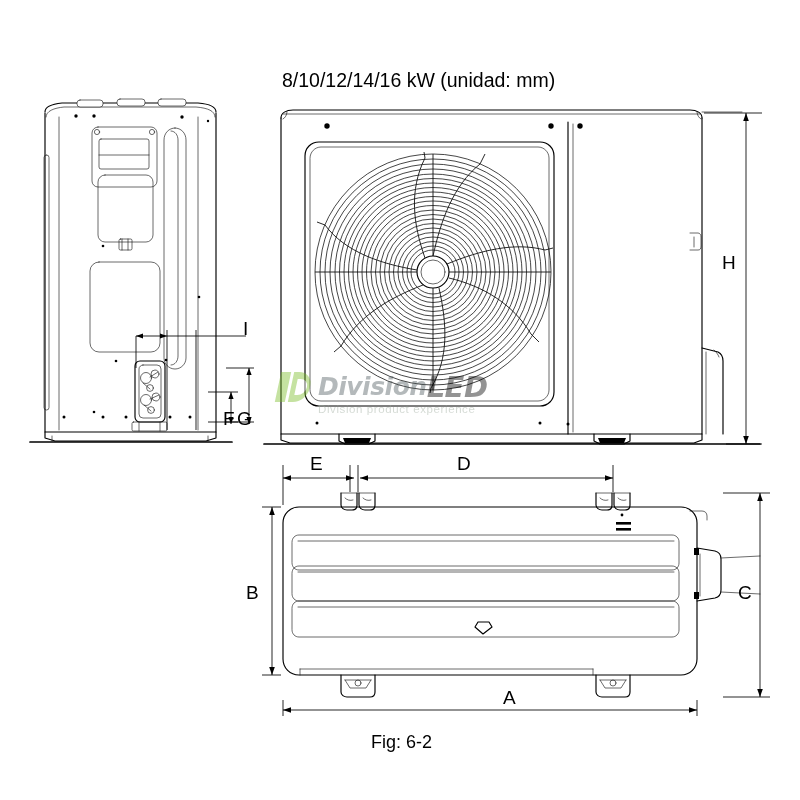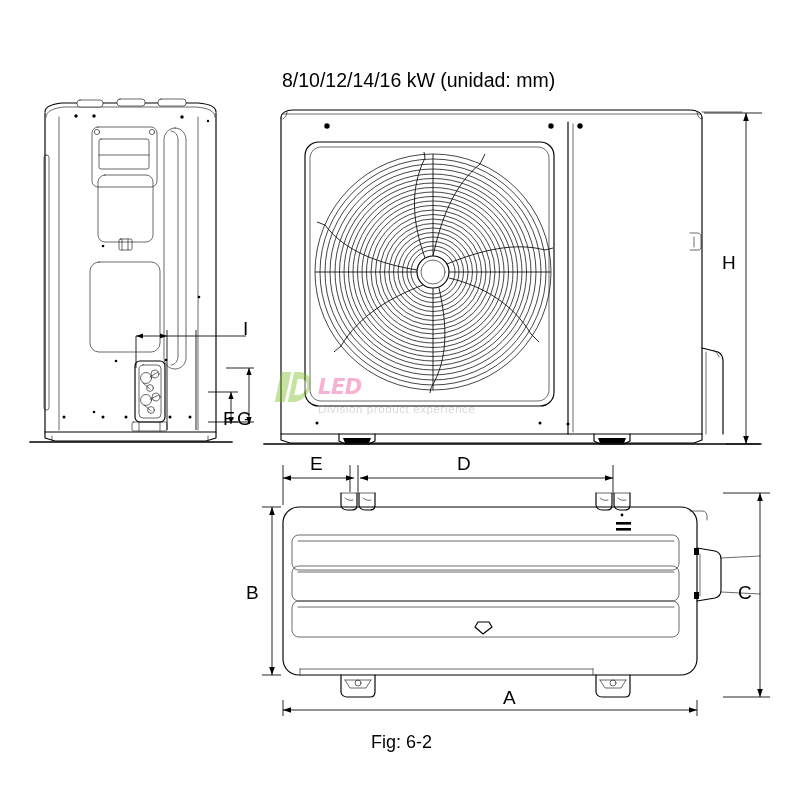--- a/index.html
+++ b/index.html
@@ -137,22 +137,22 @@
     font-style: italic;
     font-size: 25px;
     color: #4f5b5e;
     letter-spacing: -0.5px;
     line-height: 30px;
   }
   .wm-word2 {
     font-family: "DejaVu Sans", sans-serif;
     font-weight: bold;
     font-style: italic;
-    font-size: 21px;
-    color: #ec4899;
+    font-size: 29px;
+    color: #000000;
     letter-spacing: -0.5px;
     line-height: 30px;
   }
   .wm-tag {
     font-family: "Liberation Sans", sans-serif;
     font-size: 11.5px;
     color: #9aa89a;
     letter-spacing: 0.6px;
     margin-left: 40px;
     margin-top: 1px;
@@ -486,18 +486,19 @@
 
   </svg>
 
   <div id="watermark">
     <div class="wm-row">
       <div class="wm-mark">
         <div class="wm-bar1"></div>
         <div class="wm-bar2"></div>
         <div class="wm-bar3"></div>
       </div>
+      <span class="wm-word1">Division</span>
       <span class="wm-word2">LED</span>
     </div>
     <div class="wm-tag">Division product experience</div>
   </div>
 
 </div>
 
 </body></html>

